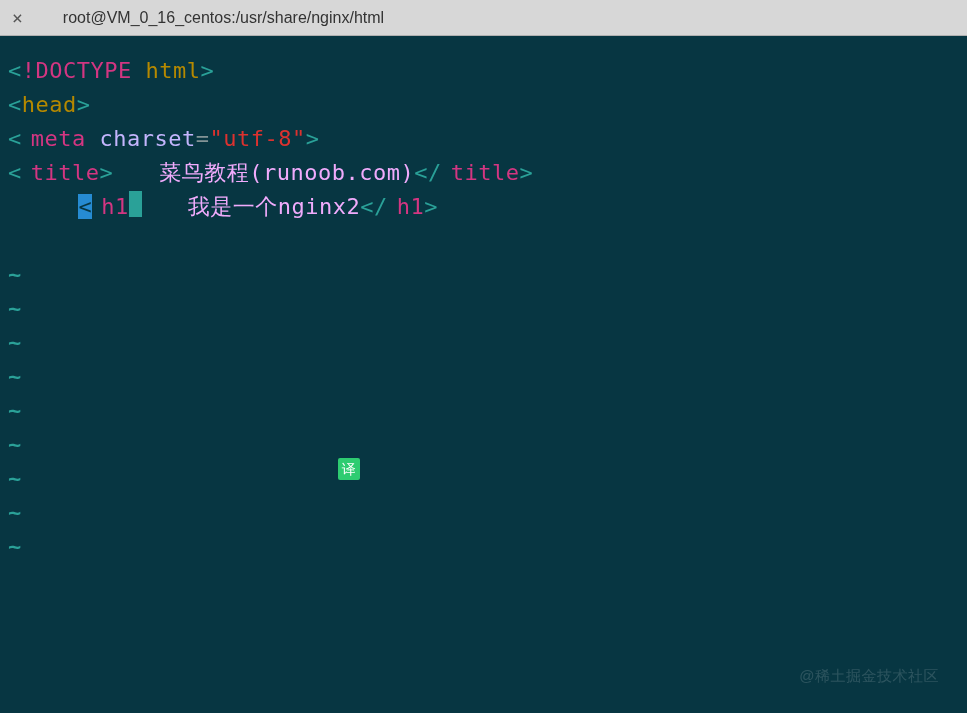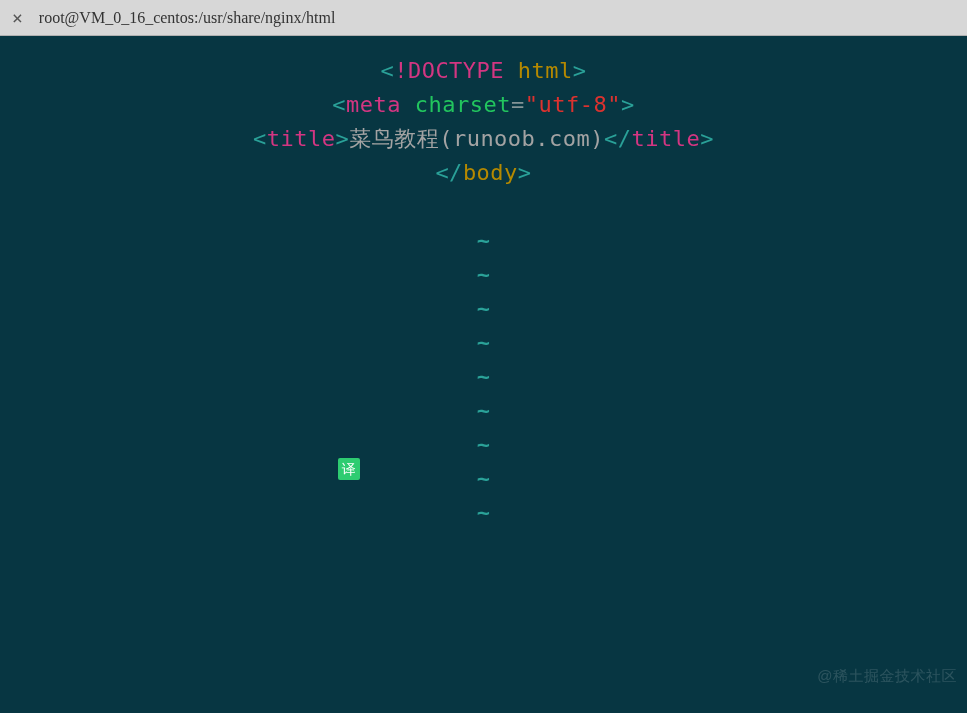--- a/index.html
+++ b/index.html
@@ -22,42 +22,43 @@
     }
     .close-x {
       font-size: 18px;
       color: #555;
       cursor: pointer;
       line-height: 1;
     }
     .title-text {
       font-size: 16px;
       color: #333;
-      font-family: Liberation Serif, serif;
+      font-family: Liberation Sans, sans-serif;
+      margin-left: 24px;
     }
     .editor {
       background: #073642;
       padding: 18px 8px 0 8px;
       font-size: 22px;
       line-height: 34px;
       letter-spacing: 0.5px;
       height: calc(100% - 36px);
       position: relative;
     }
-    .line { white-space: pre; text-align: center; }
+    .line { white-space: pre; }
     .indent { display: inline-block; width: 3.2em; }
     .bracket { color: #2aa198; }           
     .doctype-kw { color: #d33682; }        
     .doctype-kw2 { color: #b58900; }       
     .tag { color: #b58900; }               
-    .tag-pink { color: #d33682; }          
-    .attr { color: #22c55e; }
+    .tag-pink { color: #d33682; margin-left: 9px; }          
+    .attr { color: #c4b5fd; }
     .eq { color: #839496; }
     .str { color: #dc322f; }               
-    .text-pink { color: #a3a3a3; }
+    .text-pink { color: #f0abfc; margin-left: 46px; }
     .cursor1 {
       background: #268bd2;
       color: #073642;
     }
     .cursor2 {
       background: #2aa198;
       display: inline-block;
       width: 0.6em;
       height: 1.2em;
       vertical-align: text-bottom;
@@ -77,49 +78,50 @@
       color: #fff;
       font-size: 14px;
       display: flex;
       align-items: center;
       justify-content: center;
       border-radius: 2px;
       font-family: sans-serif;
     }
     .watermark {
       position: absolute;
-      right: 10px;
+      right: 28px;
       bottom: 20px;
       color: rgba(255,255,255,0.15);
       font-size: 15px;
       font-family: -apple-system, sans-serif;
     }
   </style>
 </head>
 <body>
 
 <div class="titlebar">
   <span class="close-x">×</span>
   <span class="title-text">root@VM_0_16_centos:/usr/share/nginx/html</span>
 </div>
 
 <div class="editor">
 
   <div class="line"><span class="bracket">&lt;</span><span class="doctype-kw">!DOCTYPE </span><span class="doctype-kw2">html</span><span class="bracket">&gt;</span></div>
 
 
+  <div class="line"><span class="bracket">&lt;</span><span class="tag">head</span><span class="bracket">&gt;</span></div>
 
   <div class="line"><span class="bracket">&lt;</span><span class="tag-pink">meta </span><span class="attr">charset</span><span class="eq">=</span><span class="str">"utf-8"</span><span class="bracket">&gt;</span></div>
 
   <div class="line"><span class="bracket">&lt;</span><span class="tag-pink">title</span><span class="bracket">&gt;</span><span class="text-pink">菜鸟教程(runoob.com)</span><span class="bracket">&lt;/</span><span class="tag-pink">title</span><span class="bracket">&gt;</span></div>
 
 
 
+  <div class="line"><span class="indent"></span><span class="cursor1">&lt;</span><span class="tag-pink">h1</span><span class="cursor2"></span><span class="text-pink">我是一个nginx2</span><span class="bracket">&lt;/</span><span class="tag-pink">h1</span><span class="bracket">&gt;</span></div>
 
-  <div class="line"><span class="bracket">&lt;/</span><span class="tag">body</span><span class="bracket">&gt;</span></div>
 
 
   <div class="line">&nbsp;</div>
   <div class="line tilde">~</div>
   <div class="line tilde">~</div>
   <div class="line tilde">~</div>
   <div class="line tilde">~</div>
   <div class="line tilde">~</div>
   <div class="line tilde">~</div>
   <div class="line tilde">~</div>

